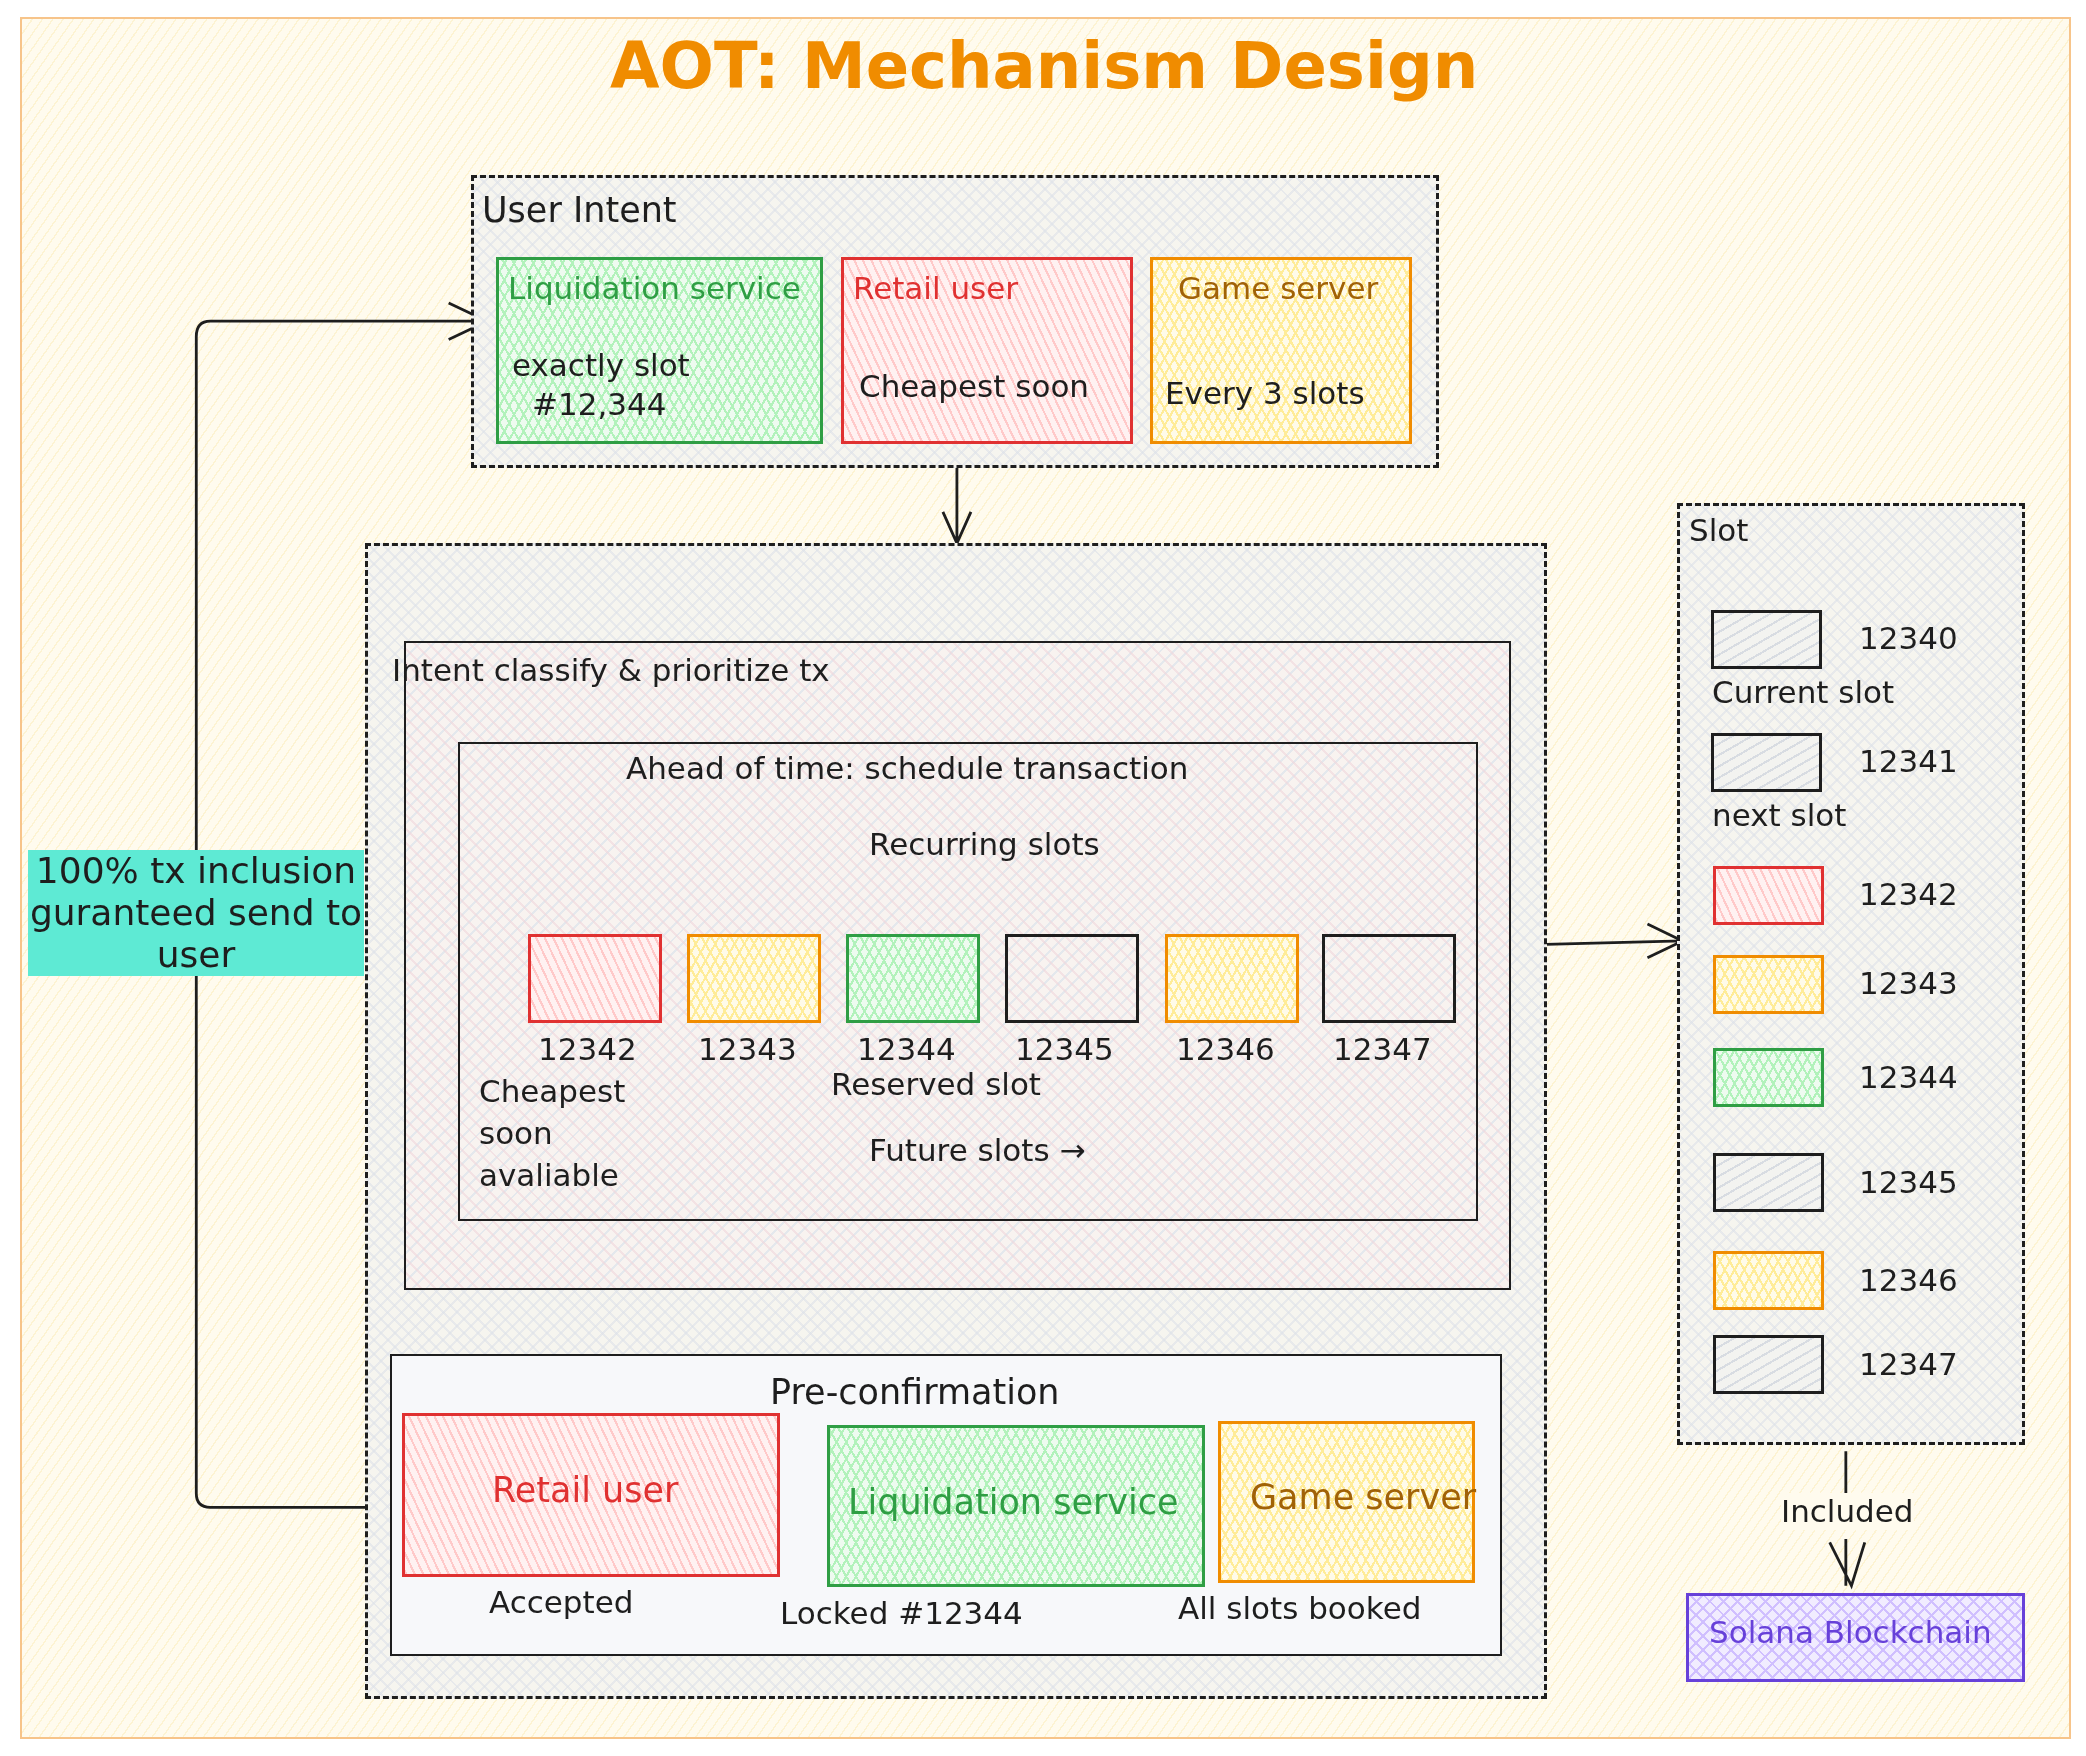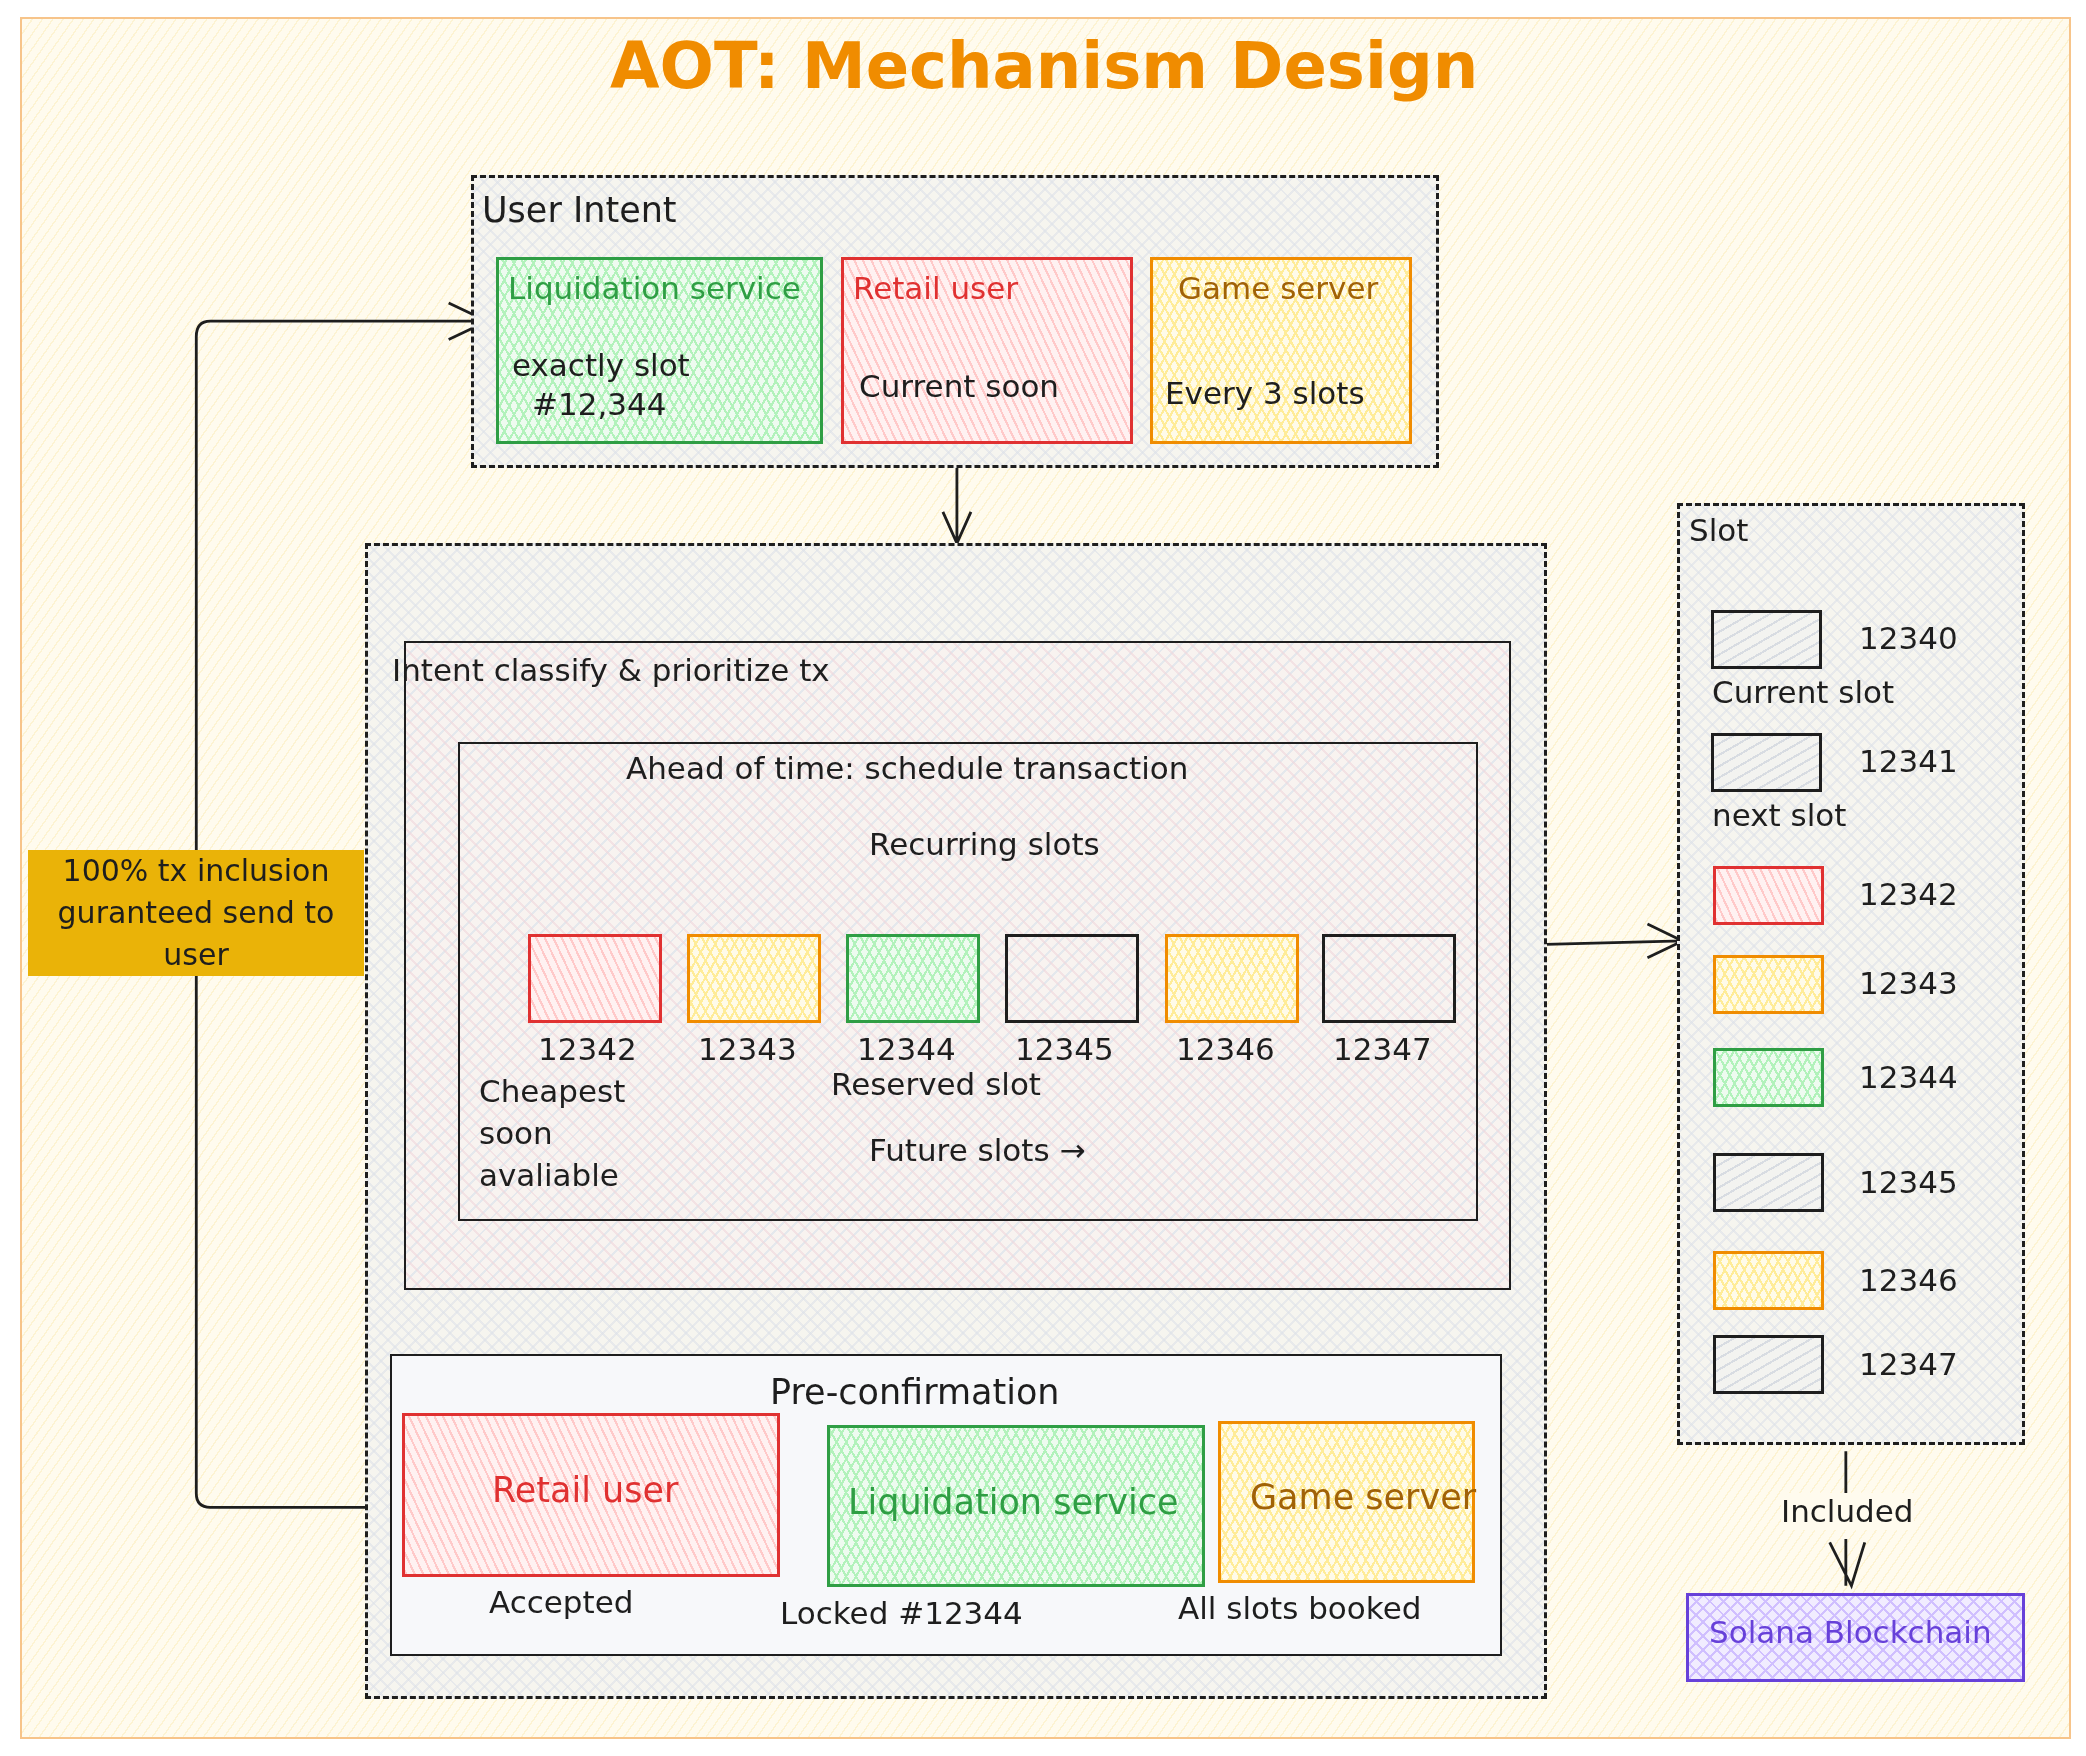--- a/index.html
+++ b/index.html
@@ -46,21 +46,21 @@
   <div class="abs dashed hatch-grey" style="left:471px;top:175px;width:962px;height:287px;"></div>
   <div class="t h" style="left:482px;top:189px;">User Intent</div>
 
   <div class="abs c-green" style="left:496px;top:257px;width:321px;height:181px;"></div>
   <div class="t m green" style="left:508px;top:270px;">Liquidation service</div>
   <div class="t m" style="left:512px;top:347px;text-align:center;">exactly slot</div>
   <div class="t m" style="left:512px;top:386px;margin-left:20px;">#12,344</div>
 
   <div class="abs c-red" style="left:841px;top:257px;width:286px;height:181px;"></div>
   <div class="t m red" style="left:853px;top:270px;">Retail user</div>
-  <div class="t m" style="left:859px;top:368px;">Current soon</div>
+  <div class="t m" style="left:859px;top:368px;">Cheapest soon</div>
 
   <div class="abs c-orange" style="left:1150px;top:257px;width:256px;height:181px;"></div>
   <div class="t m orange" style="left:1162px;top:270px;">Game server</div>
   <div class="t m" style="left:1165px;top:375px;">Every 3 slots</div>
 
   <div class="abs dashed hatch-grey" style="left:365px;top:543px;width:1176px;height:1150px;"></div>
 
   <div class="abs solid hatch-pink" style="left:404px;top:641px;width:1103px;height:645px;"></div>
   <div class="t m" style="left:392px;top:652px;">Intent classify &amp; prioritize tx</div>
 
@@ -97,21 +97,21 @@
   <div class="t m" style="left:489px;top:1584px;">Accepted</div>
 
   <div class="abs c-green" style="left:827px;top:1425px;width:372px;height:156px;"></div>
   <div class="t h green" style="left:848px;top:1481px;">Liquidation service</div>
   <div class="t m" style="left:780px;top:1595px;">Locked #12344</div>
 
   <div class="abs c-orange" style="left:1218px;top:1421px;width:251px;height:156px;"></div>
   <div class="t h orange" style="left:1234px;top:1476px;">Game server</div>
   <div class="t m" style="left:1178px;top:1590px;">All slots booked</div>
 
-  <div class="abs" style="left:28px;top:850px;width:336px;text-align:center;font-size:30px;line-height:42px;background:#eab308;">
+  <div class="abs" style="left:28px;top:850px;width:336px;text-align:center;font-size:36px;line-height:42px;background:#5eead4;">
     <div>100% tx inclusion</div>
     <div>guranteed send to</div>
     <div>user</div>
   </div>
 
   <div class="abs dashed hatch-grey" style="left:1677px;top:503px;width:342px;height:936px;"></div>
   <div class="t m" style="left:1689px;top:512px;">Slot</div>
   <div id="slot-list">
       <div class="abs c-black" style="left: 1711px; top: 610px; width: 105px; height: 53px;"></div>
       <div class="t m" style="left: 1859px; top: 620px;">12340</div>

